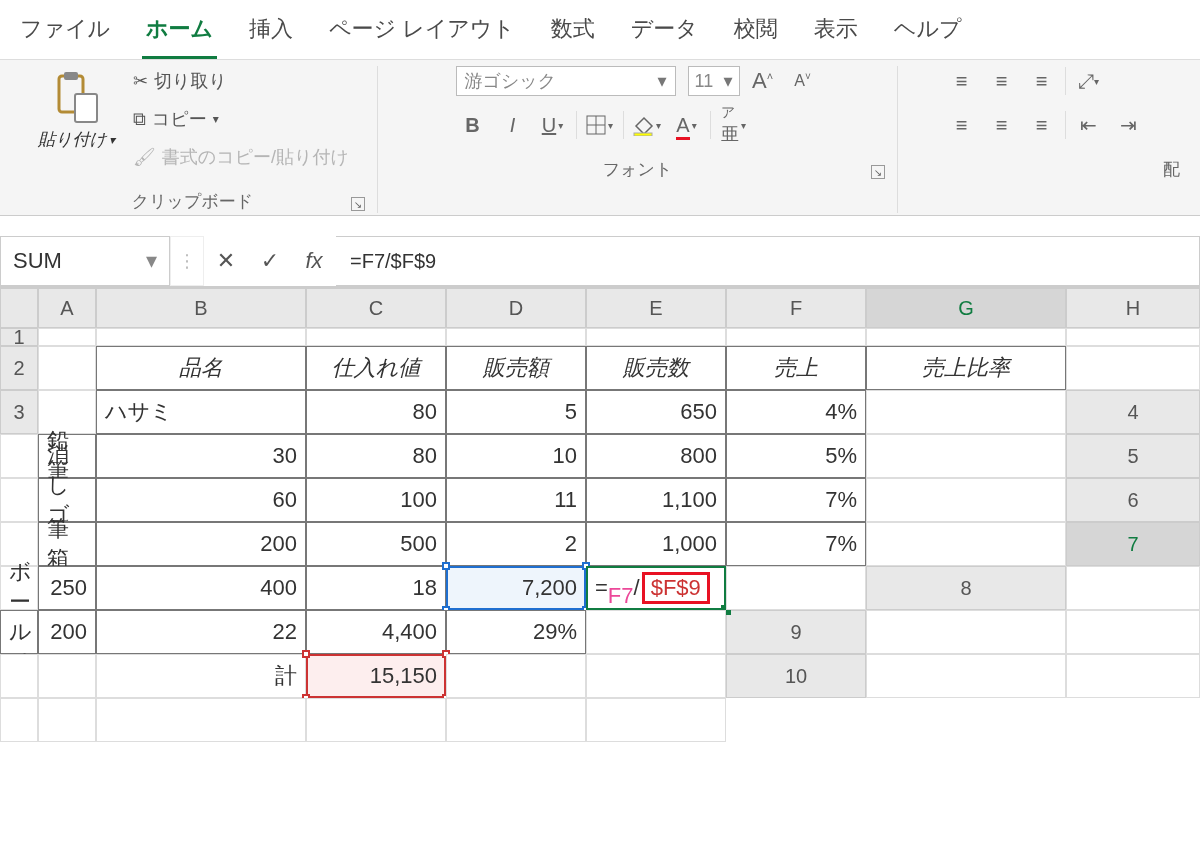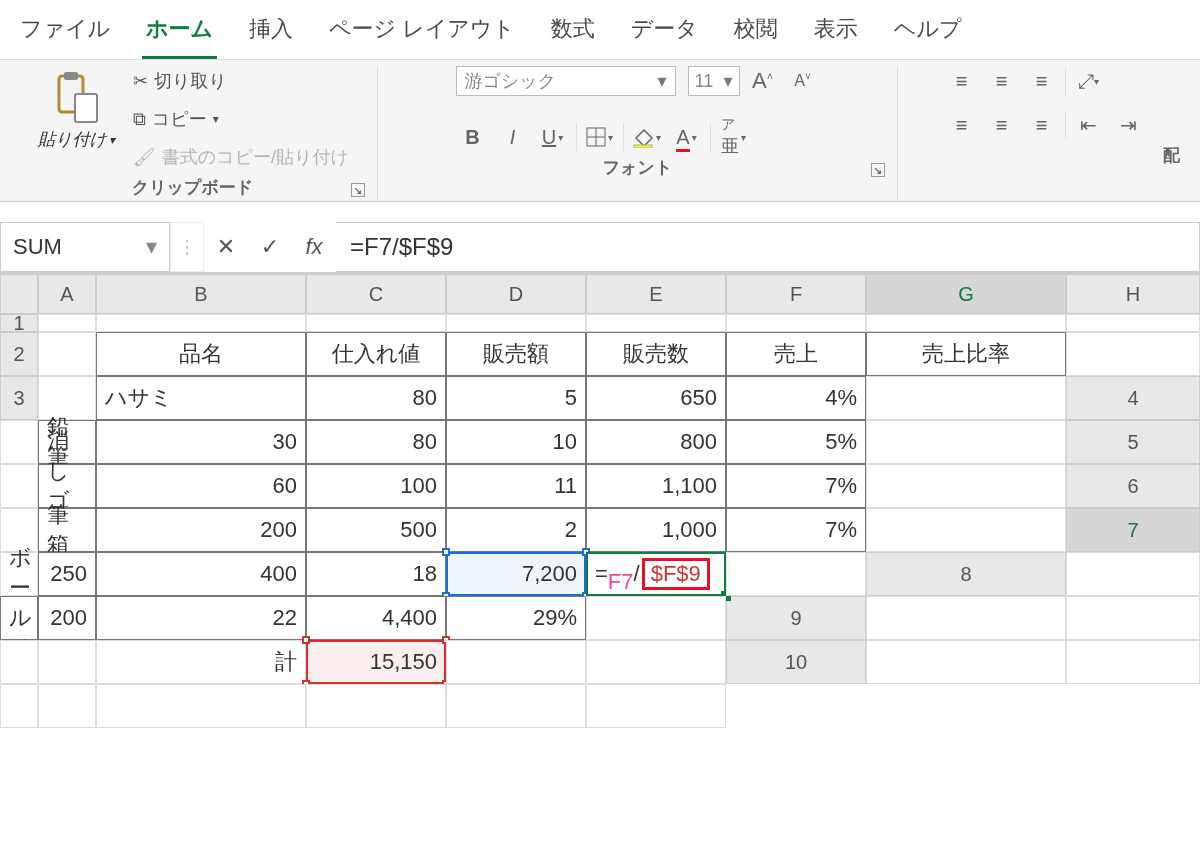--- a/index.html
+++ b/index.html
@@ -8,51 +8,51 @@
   
   .tabs { display: flex; padding: 8px 16px 0; gap: 28px; font-size: 22px; color: #4a4a4a; border-bottom: 1px solid #ddd; background: #fff; }
   .tab { padding: 6px 4px 12px; cursor: pointer; }
   .tab.active { color: #107c41; border-bottom: 3px solid #107c41; font-weight: 600; }
 
   
   .ribbon { display: flex; background: #f5f5f5; border-bottom: 1px solid #ccc; padding: 6px 8px 2px; }
   .ribbon-group { display: flex; flex-direction: column; align-items: center; padding: 0 12px; border-right: 1px solid #ddd; }
   .ribbon-group:last-child { border-right: none; }
   .group-body { display: flex; align-items: flex-start; gap: 8px; }
-  .group-label-row { display:flex; align-items:center; justify-content:center; width:100%; gap:6px; margin-top:4px; color:#666; font-size:17px; position:relative;font-weight:bold; }
+  .group-label-row { display:flex; align-items:center; justify-content:center; width:100%; gap:6px; margin-top:18px; color:#666; font-size:17px; position:relative; }
   .dialog-launch { width:14px; height:14px; border:1px solid #999; font-size:10px; display:flex; align-items:center; justify-content:center; position:absolute; right:0; bottom:2px; cursor:pointer; color:#666;}
   .big-btn { display:flex; flex-direction:column; align-items:center; gap:4px; padding:4px 6px; cursor:pointer; font-size:17px;}
   .mini-row { display:flex; align-items:center; gap:6px; padding:3px 4px; font-size:18px; cursor:pointer; color:#555;}
   .disabled { color:#b5b5b5; }
   .font-name-box { width:220px; height:30px; border:1px solid #bbb; background:#fff; display:flex; align-items:center; padding:0 8px; color:#888; font-size:18px;}
   .font-name-box .caret, .font-size-box .caret { margin-left:auto; color:#777; }
   .font-size-box { width:52px; height:30px; border:1px solid #bbb; background:#fff; display:flex; align-items:center; padding:0 6px; color:#888; font-size:18px; margin-left:6px;}
   .icon-btn { width:34px; height:30px; display:flex; align-items:center; justify-content:center; font-size:20px; color:#666; cursor:pointer; border:1px solid transparent;}
   .row { display:flex; align-items:center; gap:6px;}
   .stack { display:flex; flex-direction:column; gap:8px;}
   .sep-v { width:1px; height:90px; background:#ddd;}
 
   
   .fbar { display:flex; align-items:stretch; border-bottom: 2px solid #ccc; background:#fff; margin-top:20px;}
   .name-box { width:170px; height:50px; border:1px solid #ccc; display:flex; align-items:center; padding:0 12px; font-size:22px;}
   .name-box .caret { margin-left:auto; color:#888;}
   .fx-sep { width:34px; border:1px solid #eee; display:flex; align-items:center; justify-content:center; color:#bbb; font-size:18px;}
   .fx-cancel,.fx-enter,.fx-fx { width:44px; display:flex; align-items:center; justify-content:center; font-size:22px; color:#555; border:1px solid transparent; cursor:pointer;}
   .fx-fx { font-style:italic;}
-  .formula-input { flex:1; border:1px solid #ccc; border-left:none; padding:0 14px; font-size:24px; display:flex; align-items:center;}
+  .formula-input { flex:1; border:1px solid #ccc; border-left:none; padding:0 14px; font-size:20px; display:flex; align-items:center;}
 
   
   .grid { display:grid; grid-template-columns: 38px 58px 210px 140px 140px 140px 140px 200px 134px; }
   .hd { background:#e8e8e8; border:1px solid #ccc; height:40px; display:flex; align-items:center; justify-content:center; font-size:20px; color:#555;}
   .corner { background:#e8e8e8; border:1px solid #ccc;}
   .rowhd { background:#e8e8e8; border:1px solid #ccc; display:flex; align-items:center; justify-content:center; font-size:20px; color:#555;}
   .rowhd.active { background:#d6d6d6; color:#107c41;}
   .hd.active { background:#d6d6d6; color:#107c41;}
   .cell { border:1px solid #ddd; height:44px; display:flex; align-items:center; padding:0 8px; font-size:22px; background:#fff; position:relative;}
-  .th { border:1.5px solid #777; justify-content:center;}
+  .th { border:1.5px solid #777; justify-content:center;font-style:italic;}
   .td { border:1.5px solid #777; }
   .r { justify-content:flex-end;}
   .row1 { height:18px;}
   .sel-blue { outline:2px solid #1f6fd0; outline-offset:-2px; background:#eef5fc;}
   .sel-red { outline:2px solid #c33; outline-offset:-2px; background:#fdeeee;}
   .sel-green { outline:2px solid #107c41; outline-offset:-2px;}
   .handle { width:8px; height:8px; position:absolute; background:#fff;}
   .handle.blue { border:2px solid #1f6fd0;}
   .handle.red { border:2px solid #c33;}
   .hTL{top:-5px;left:-5px;} .hTR{top:-5px;right:-5px;} .hBL{bottom:-5px;left:-5px;} .hBR{bottom:-5px;right:-5px;}
@@ -110,21 +110,21 @@
         </div>
       </div>
     </div>
     <div class="group-label-row">
       <span>クリップボード</span>
       <span class="dialog-launch">↘</span>
     </div>
   </div>
 
   <div class="ribbon-group" style="min-width:520px;">
-    <div class="group-body stack" style="gap:26px;">
+    <div class="group-body stack" style="gap:14px;">
       <div class="row">
         <div class="font-name-box">
           <span>游ゴシック</span>
           <span class="caret">▾</span>
         </div>
         <div class="font-size-box">
           <span>11</span>
           <span class="caret">▾</span>
         </div>
         <div class="icon-btn">

